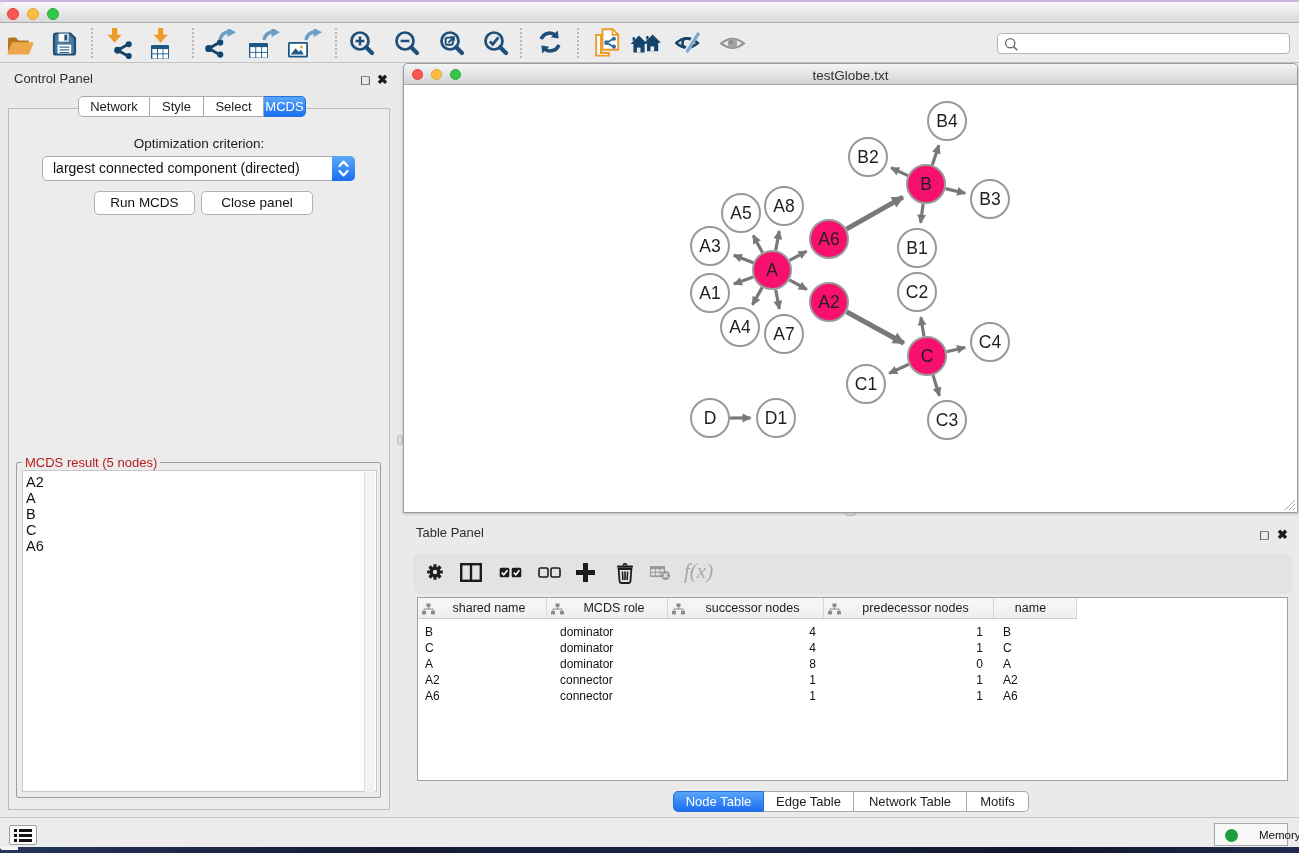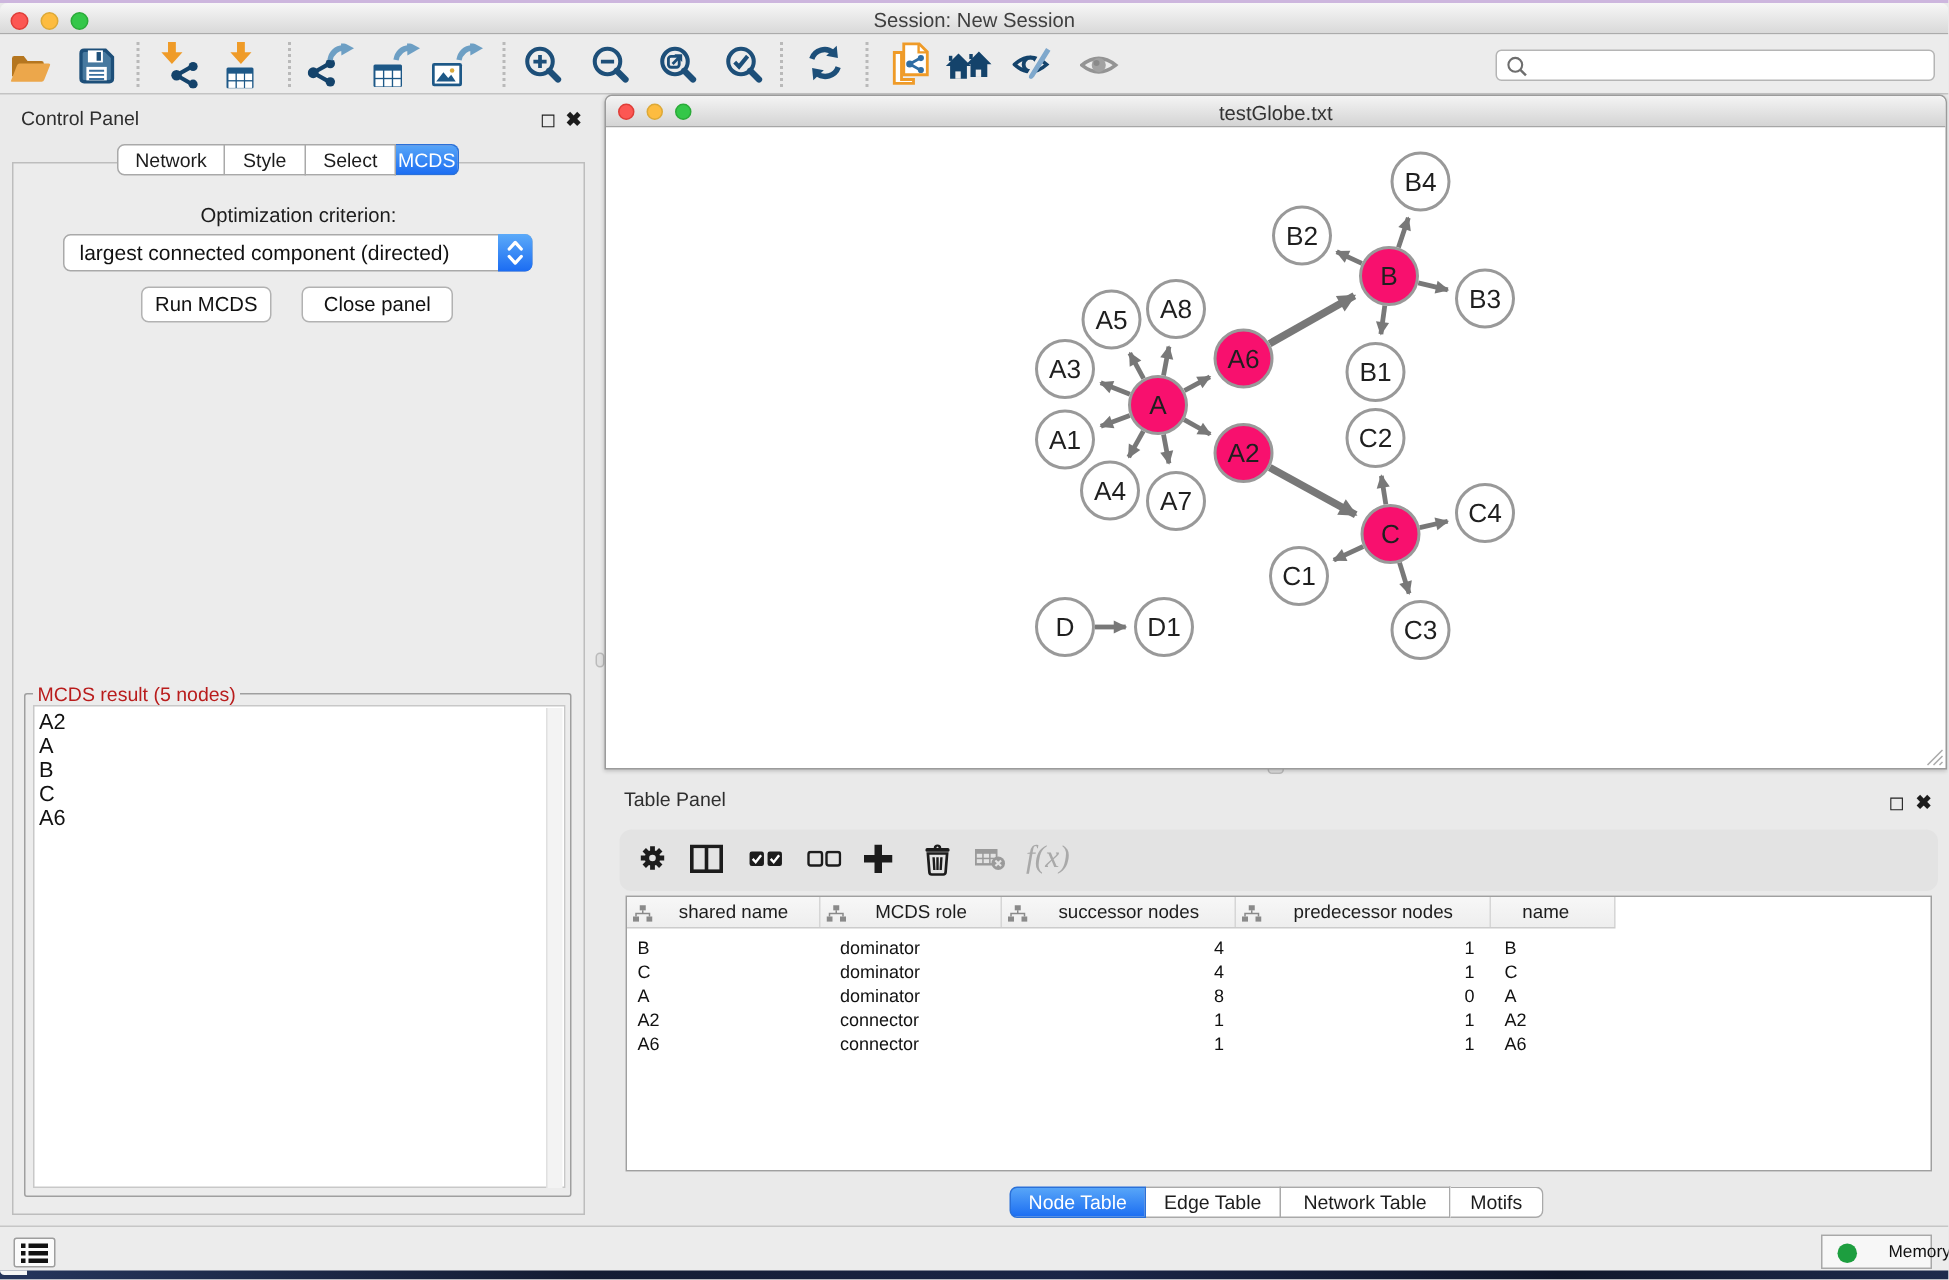--- a/index.html
+++ b/index.html
@@ -41,22 +41,22 @@
 #cpTabs .t4 { width:42px; }
 #optLabel { left:9px; top:72px; width:380px; text-align:center; font-size:13.5px; color:#1c1c1c; }
 #combo { left:42px; top:92px; width:313px; height:25px; background:#fff;
   border:1px solid #a9a9a9; border-radius:5px; font-size:14px; color:#111; }
 #combo .txt { position:absolute; left:10px; top:3px; }
 #combo .btn { position:absolute; right:-1px; top:-1px; width:23px; height:25px;
   background:linear-gradient(#5baaf9,#1b6cf2); border-radius:0 5px 5px 0; }
 #combo .btn svg { position:absolute; left:4px; top:3px; }
 .pushbtn { position:absolute; height:24px; background:#fff; border:1px solid #b2b2b2;
   border-radius:5px; font-size:13.5px; color:#111; text-align:center; line-height:22px; }
-#btnRun { left:94px; top:127px; width:87px; }
-#btnClose { left:201px; top:127px; width:101px; }
+#btnRun { left:94px; top:127px; width:101px; }
+#btnClose { left:201px; top:127px; width:112px; }
 #mcdsGroup { left:16px; top:398px; width:365px; height:336px; border:1px solid #9f9f9f;
   border-radius:2px; }
 #mcdsGroup .gtitle { position:absolute; left:5px; top:-8px; background:#ececec;
   padding:0 3px; font-size:13px; color:#b91c1c; }
 #mcdsList { position:absolute; left:5px; top:7px; width:355px; height:322px;
   background:#fff; border:1px solid #c8c8c8; font-size:14.5px; color:#111; }
 #mcdsList { padding-top:3px; } #mcdsList .item { padding-left:3px; height:16px; line-height:16px; }
 #mcdsScroll { position:absolute; right:1px; top:1px; width:11px; height:320px;
   background:#f3f3f3; border-left:1px solid #e0e0e0; }
 
@@ -109,21 +109,20 @@
   background:#f6f6f6; border-radius:0 0 0 5px; }
 .grip { background:#e0e0e0; border:1px solid #bbb; border-radius:3px; }
 </style>
 </head>
 <body>
 <div class="abs" id="purple"></div>
 <div class="abs" id="titlebar">
   <div class="light r"></div>
     <div class="light y"></div>
     <div class="light g"></div>
-  <div class="ttl">Session: New Session</div>
 </div>
 <div class="abs" id="toolbar">
     <div class="tbsep" style="left:91px;"></div>
     <div class="tbsep" style="left:192px;"></div>
     <div class="tbsep" style="left:335px;"></div>
     <div class="tbsep" style="left:520px;"></div>
     <div class="tbsep" style="left:577px;"></div>
     <svg class="ticon" style="left:5px; top:8px;" width="31" height="25" viewBox="0 0 31 25">
       <path d="M3 20 V8 q0-1.6 1.6-1.6 h6.2 l2.6 3.2 h9.2 q1.6 0 1.6 1.6 v2 z" fill="#b5761f"></path>
       <path d="M2.2 23.2 L6.3 12.6 q0.5-1.3 1.8-1.3 h19.3 q1.4 0 0.9 1.4 L24.5 22.2 q-0.5 1.3 -1.8 1.3 H3 q-0.9 0 -0.8-0.3 z" fill="#eca74b"></path>

